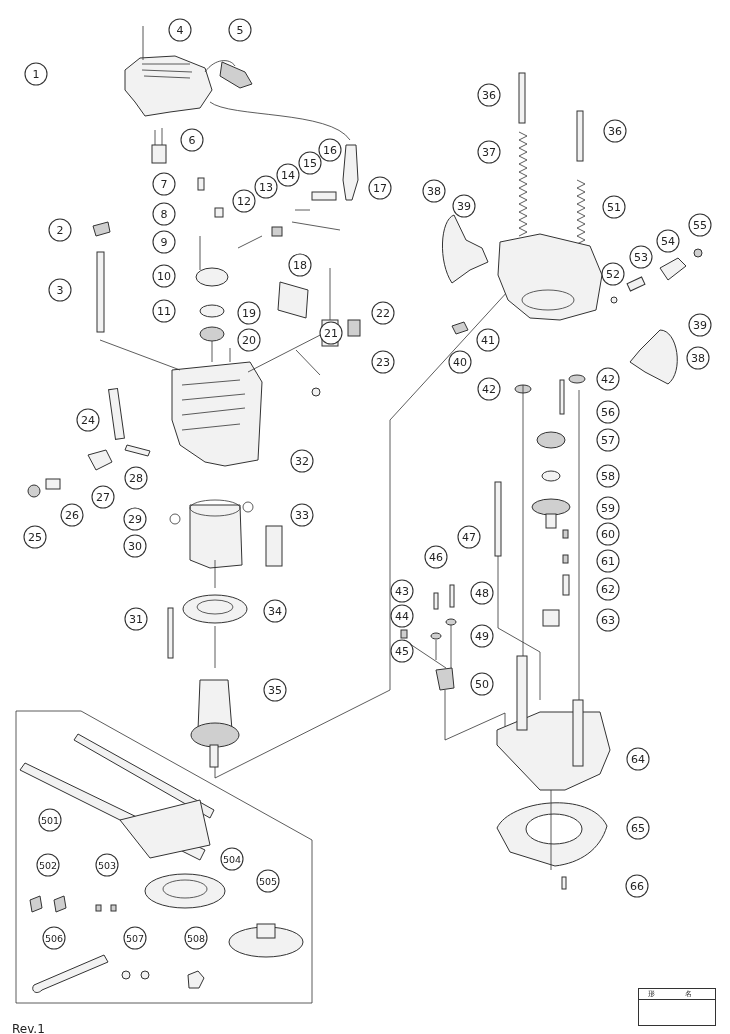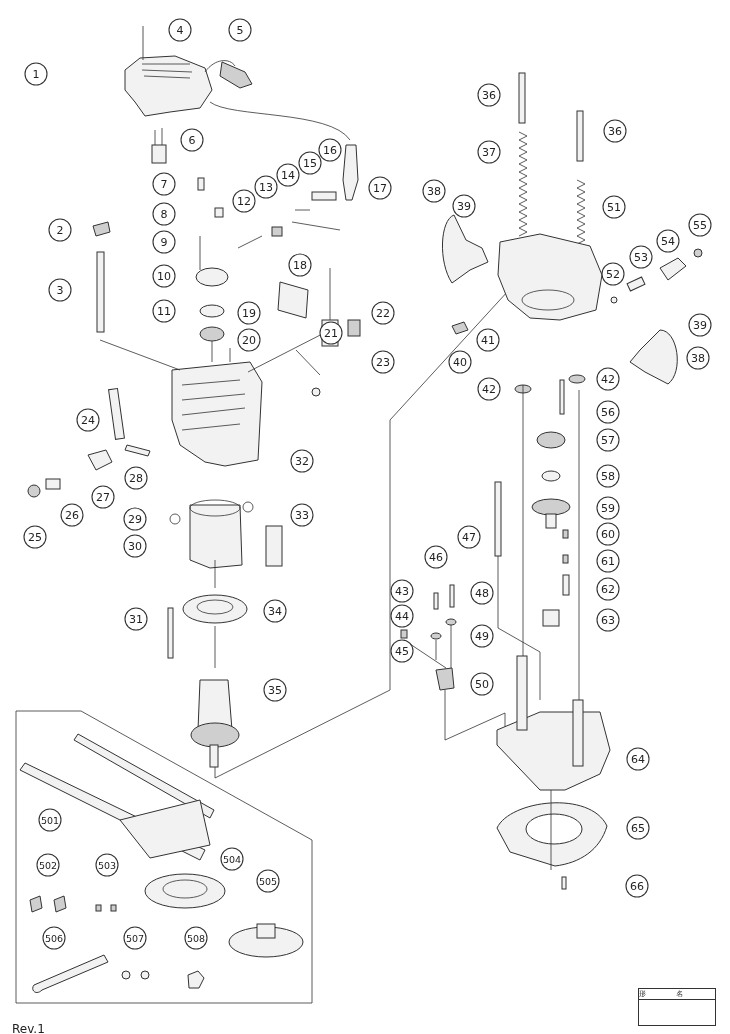--- a/index.html
+++ b/index.html
@@ -7,21 +7,21 @@
   svg{position:absolute;left:0;top:0;}
   .callout circle{fill:#fff;stroke:#333;stroke-width:1.1;}
   .callout text{font-family:"DejaVu Sans",sans-serif;font-size:11px;fill:#222;text-anchor:middle;dominant-baseline:central;}
   .callout.big text{font-size:9.5px;}
   .leader{stroke:#444;stroke-width:0.9;fill:none;}
   .part{stroke:#333;stroke-width:1;fill:#f2f2f2;}
   .partd{stroke:#333;stroke-width:1;fill:#cfcfcf;}
   .thin{stroke:#333;stroke-width:0.8;fill:none;}
   .rev{position:absolute;left:12px;top:1022px;font-size:12px;}
   .model-box{position:absolute;left:638px;top:988px;width:76px;height:36px;border:1px solid #333;}
-  .model-head{height:10px;border-bottom:1px solid #333;font-size:7px;text-align:left;line-height:10px;letter-spacing:14px;}
+  .model-head{height:10px;border-bottom:1px solid #333;font-size:7px;text-align:center;line-height:10px;letter-spacing:14px;}
   .model-name{font-size:20px;text-align:center;line-height:25px;margin-top:34px;}
 </style>
 </head>
 <body>
 
 <svg width="730" height="1034" viewBox="0 0 730 1034" xmlns="http://www.w3.org/2000/svg">
   <g>
 
     <path class="part" d="M125,70 L140,58 L175,56 L205,68 L212,90 L200,108 L170,112 L145,116 L135,102 L125,90 Z"></path>
     <path class="thin" d="M142,64 L190,64 M142,70 L192,72 M144,76 L190,78"></path>

